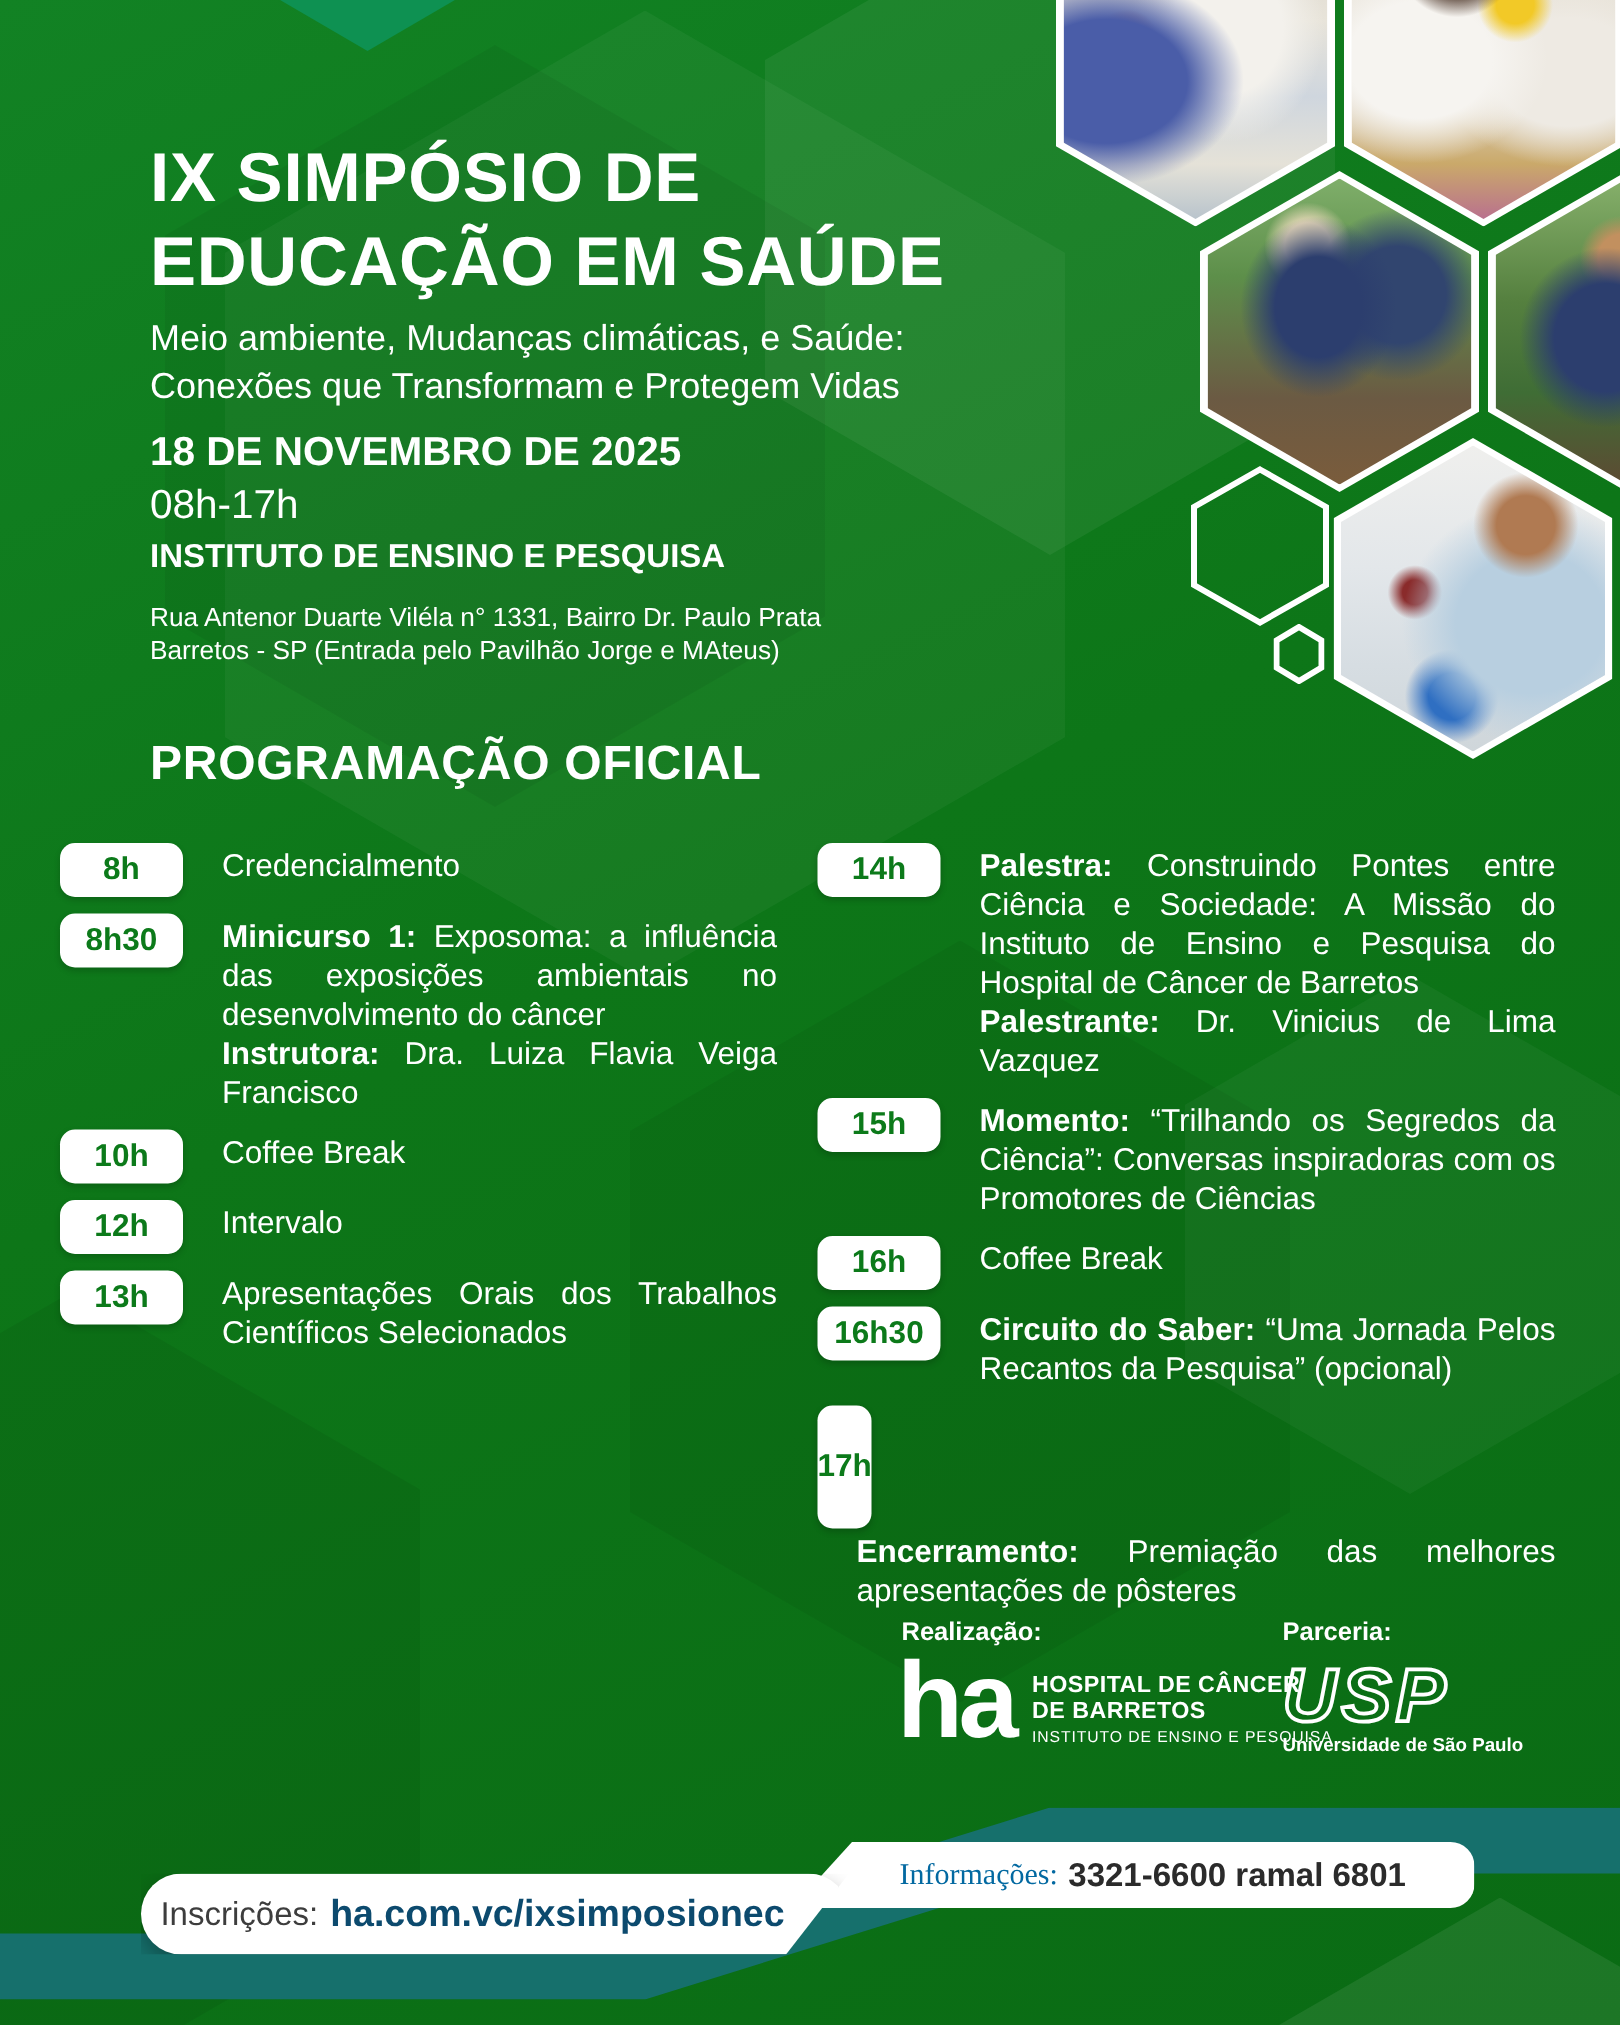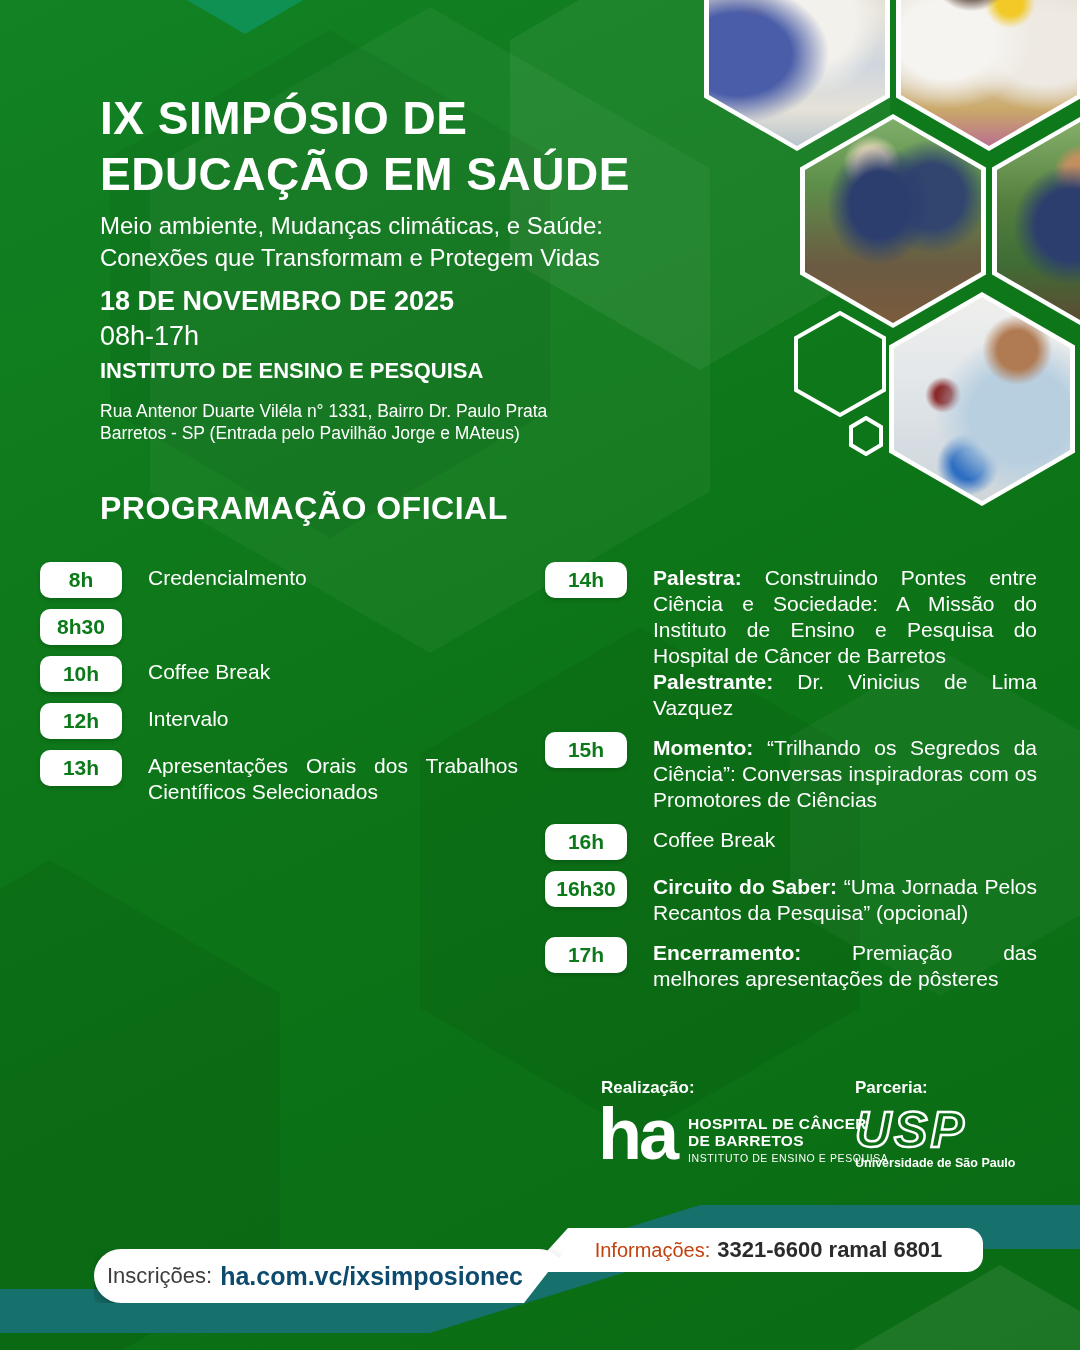--- a/index.html
+++ b/index.html
@@ -61,21 +61,21 @@
   .date{position:absolute;left:100px;top:286px;font-size:27px;font-weight:700;}
   .time{position:absolute;left:100px;top:321px;font-size:27px;font-weight:400;text-align:right;}
   .venue{position:absolute;left:100px;top:358px;font-size:22px;font-weight:700;}
   .address{position:absolute;left:100px;top:384px;font-size:17.5px;font-weight:500;line-height:22px;margin-top:16px;}
   .program-title{position:absolute;left:100px;top:490px;font-size:32px;font-weight:700;letter-spacing:0.5px;}
   
   .col{position:absolute;top:562px;}
   .col-left{left:40px;width:478px;}
   .col-right{left:545px;width:492px;}
   .row{display:flex;align-items:flex-start;margin-bottom:11px;}
-  .row.gap-top{}
+  .row.gap-top{flex-direction:column;}
   .badge{flex:0 0 82px;height:36px;background:#ffffff;border-radius:10px;color:#0c7a1a;
     font-size:21px;font-weight:700;display:flex;align-items:center;justify-content:center;
     box-shadow:0 2px 4px rgba(0,0,0,0.18);}
   .rtxt{margin:3px 0 0 26px;font-size:21px;line-height:26px;text-align:justify;flex:1;}
   .rtxt b{font-weight:700;}
   
   .realizacao-label{position:absolute;left:601px;top:1078px;font-size:17px;font-weight:700;}
   .parceria-label{position:absolute;left:855px;top:1078px;font-size:17px;font-weight:700;}
   .ha-logo{position:absolute;left:598px;top:1104px;display:flex;align-items:center;}
   .ha-mark{font-size:72px;font-weight:700;letter-spacing:-3px;line-height:60px;}
@@ -91,21 +91,21 @@
     clip-path:polygon(0 84px,430px 84px,700px 0,1080px 0,1080px 44px,700px 44px,430px 128px,0 128px);}
   .pill{position:absolute;background:#ffffff;display:flex;align-items:center;justify-content:center;color:#2e2e2e;}
   .pill-left{left:94px;top:1249px;width:472px;height:54px;border-radius:27px;
     clip-path:polygon(0 0,100% 0,calc(100% - 42px) 100%,0 100%);
     padding-right:30px;box-sizing:border-box;z-index:3;box-shadow:0 6px 14px rgba(0,0,0,0.3);}
   .pill-right{left:528px;top:1228px;width:455px;height:44px;border-radius:16px;
     clip-path:polygon(40px 0,100% 0,100% 100%,0 100%);padding-left:26px;box-sizing:border-box;z-index:2;}
   .pill .lbl{font-weight:400;}
   .pill-left .lbl{font-size:22px;color:#3d3d3d;}
   .pill-left .val{font-size:25px;font-weight:700;margin-left:8px;color:#0c4a6e;}
-  .pill-right .lbl{font-size:20px;color:#c2410c;}
+  .pill-right .lbl{font-size:20px;color:#0369a1;font-family:Liberation Serif, serif;}
   .pill-right .val{font-size:22px;font-weight:700;margin-left:7px;color:#2b2b2b;}
 </style>
 </head>
 <body>
 
 <div class="poster">
 
   <div class="hex bg3"></div>
   <div class="hex bg1"></div>
   <div class="hex bg2"></div>
@@ -154,20 +154,21 @@
   </div>
   <div class="program-title">PROGRAMAÇÃO OFICIAL</div>
 
   <div class="col col-left">
     <div class="row">
       <div class="badge">8h</div>
       <p class="rtxt"><b></b><span>Credencialmento</span><br><b></b><span></span></p>
     </div>
     <div class="row">
       <div class="badge">8h30</div>
+      <p class="rtxt"><b>Minicurso 1:</b><span> Exposoma: a influência das exposições ambientais no desenvolvimento do câncer</span><br><b>Instrutora:</b><span> Dra. Luiza Flavia Veiga Francisco</span></p>
     </div>
     <div class="row">
       <div class="badge">10h</div>
       <p class="rtxt"><b></b><span>Coffee Break</span><br><b></b><span></span></p>
     </div>
     <div class="row">
       <div class="badge">12h</div>
       <p class="rtxt"><b></b><span>Intervalo</span><br><b></b><span></span></p>
     </div>
     <div class="row">

